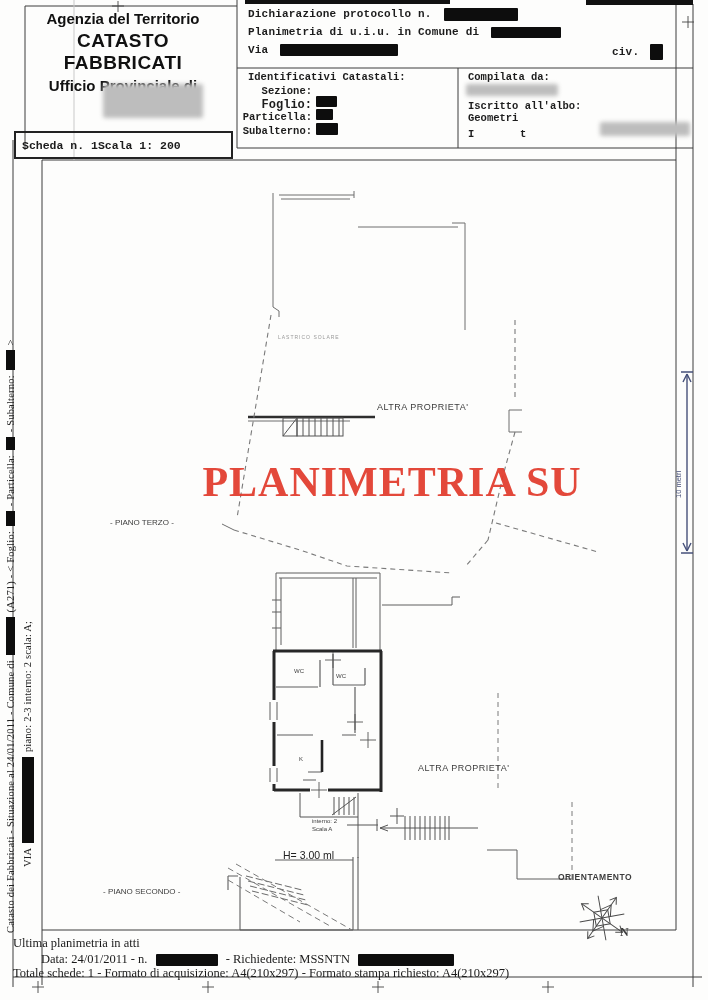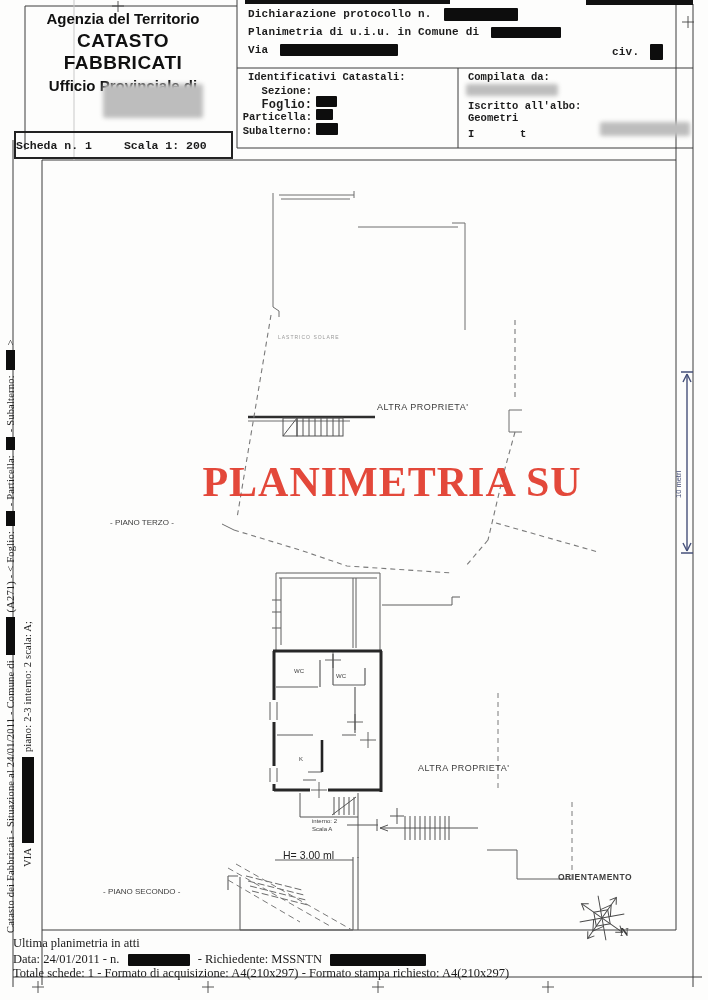--- a/index.html
+++ b/index.html
@@ -12,22 +12,22 @@
   
   .agency{left:18px;top:10px;width:210px;text-align:center;color:#111;}
   .agency .l1{font-size:15px;font-weight:bold;}
   .agency .l2{font-size:19px;font-weight:bold;letter-spacing:.5px;margin-top:3px;}
   .agency .l3{font-size:15px;font-weight:bold;margin-top:3px;}
   
   .redact-h{display:inline-block;background:#0d0d0d;vertical-align:middle;border-radius:1px;}
   .blur-box{background:#bdbdbd;filter:blur(2.2px);border-radius:2px;}
   
   .scheda{left:14px;top:131px;width:215px;height:24px;border:2px solid #222;display:flex;align-items:center;font-size:11.5px;}
-  .scheda .a{}
-  .scheda .b{margin-left:32px;}
+  .scheda .a{margin-left:6px;}
+  .scheda .b{}
   
   .fr{font-size:11px;letter-spacing:.2px;}
   
   .vtext{writing-mode:vertical-rl;transform:rotate(180deg);font-family:"Liberation Serif",serif;font-size:10.5px;color:#222;letter-spacing:.2px;white-space:nowrap;}
   .redact-v{display:inline-block;width:9px;background:#0d0d0d;margin:2px 0;}
   
   .wm{font-family:"Liberation Serif",serif;font-weight:bold;color:#e23b2c;text-align:center;line-height:1;opacity:.93;}
   .wm1{left:118px;top:461px;width:548px;font-size:42px;letter-spacing:1px;}
   .wm2{left:120px;top:527px;width:480px;font-size:57px;letter-spacing:2px;}
   
@@ -268,21 +268,21 @@
   <div class="abs plabel" style="left:283px;top:849px;font-size:10.5px;color:#222;">H= 3.00 ml</div>
   <div class="abs plabel" style="left:418px;top:763px;font-size:9px;letter-spacing:.5px;">ALTRA PROPRIETA'</div>
   <div class="abs plabel" style="left:103px;top:887px;font-size:8px;">- PIANO SECONDO -</div>
   <div class="abs plabel" style="left:558px;top:872px;font-size:8.5px;font-weight:bold;letter-spacing:.5px;">ORIENTAMENTO</div>
   <div class="abs plabel" style="left:620px;top:925px;font-size:12px;font-weight:bold;font-family:'Liberation Serif',serif;">N</div>
   <div class="abs scalebar-label" style="left:674px;top:428px;height:70px;">10 metri</div>
 
   <div class="abs wm wm1">PLANIMETRIA SU</div>
 
   <div class="abs serif footer-line" style="top:936px;">Ultima planimetria in atti</div>
-  <div class="abs serif footer-line" style="top:952px;">
+  <div class="abs serif footer-line" style="top:952px;margin-left:28px;">
     <span>Data: 24/01/2011 - n.</span>
     <span class="redact-h" style="width:62px;height:12px;margin:0 5px;"></span>
     <span>- Richiedente: MSSNTN</span>
     <span class="redact-h" style="width:96px;height:12px;margin-left:5px;"></span>
   </div>
   <div class="abs serif footer-line" style="top:966px;">Totale schede: 1 - Formato di acquisizione: A4(210x297) - Formato stampa richiesto: A4(210x297)</div>
 
 </div>
 
 </body></html>

